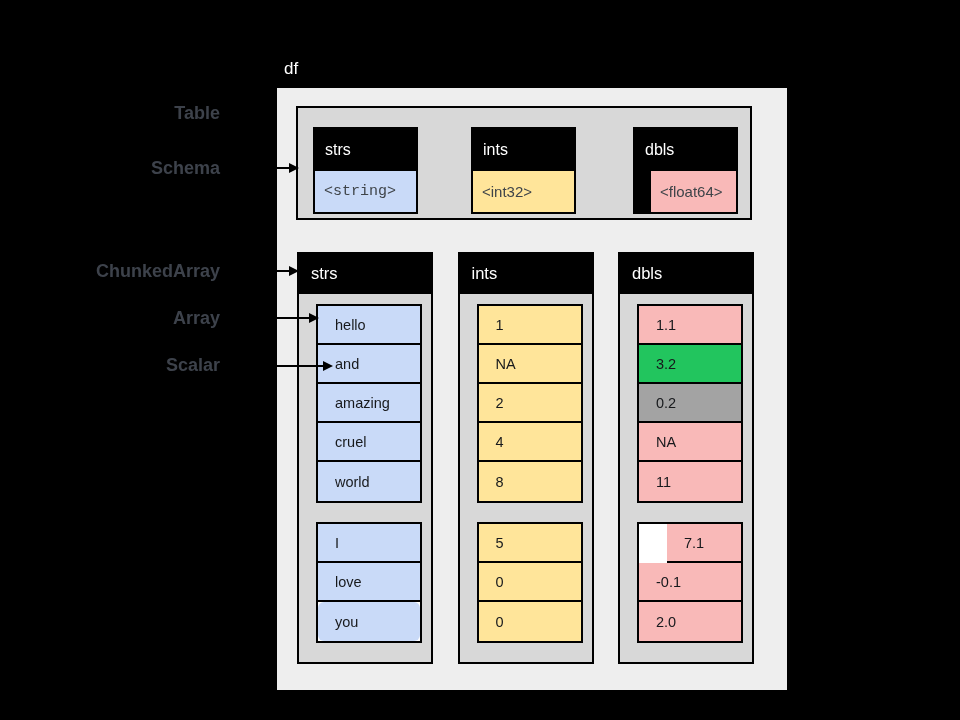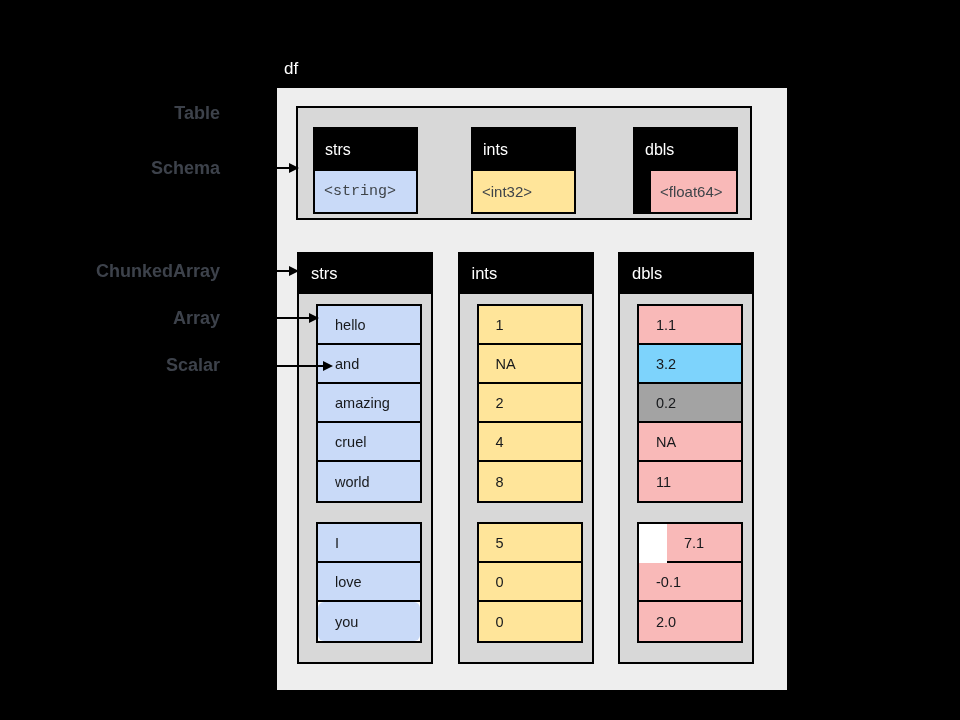--- a/index.html
+++ b/index.html
@@ -141,21 +141,21 @@
           <div class="chunk second">
             <div class="cell" style="background: rgb(255, 229, 154);">5</div>
             <div class="cell" style="background: rgb(255, 229, 154);">0</div>
             <div class="cell" style="background: rgb(255, 229, 154);">0</div>
           </div>
         </div>
         <div class="column">
           <div class="col-header">dbls</div>
           <div class="chunk">
             <div class="cell" style="background: rgb(249, 185, 184);">1.1</div>
-            <div class="cell" style="background: #7dd3fc;">3.2</div>
+            <div class="cell" style="background: #22c55e;">3.2</div>
             <div class="cell" style="background: #a3a3a3;">0.2</div>
             <div class="cell" style="background: rgb(249, 185, 184);">NA</div>
             <div class="cell" style="background: rgb(249, 185, 184);">11</div>
           </div>
           <div class="chunk second">
             <div class="cell" style="background: rgb(249, 185, 184); margin-left: 28px;">7.1</div>
             <div class="cell" style="background: rgb(249, 185, 184);">-0.1</div>
             <div class="cell" style="background: rgb(249, 185, 184);">2.0</div>
           </div>
         </div>

